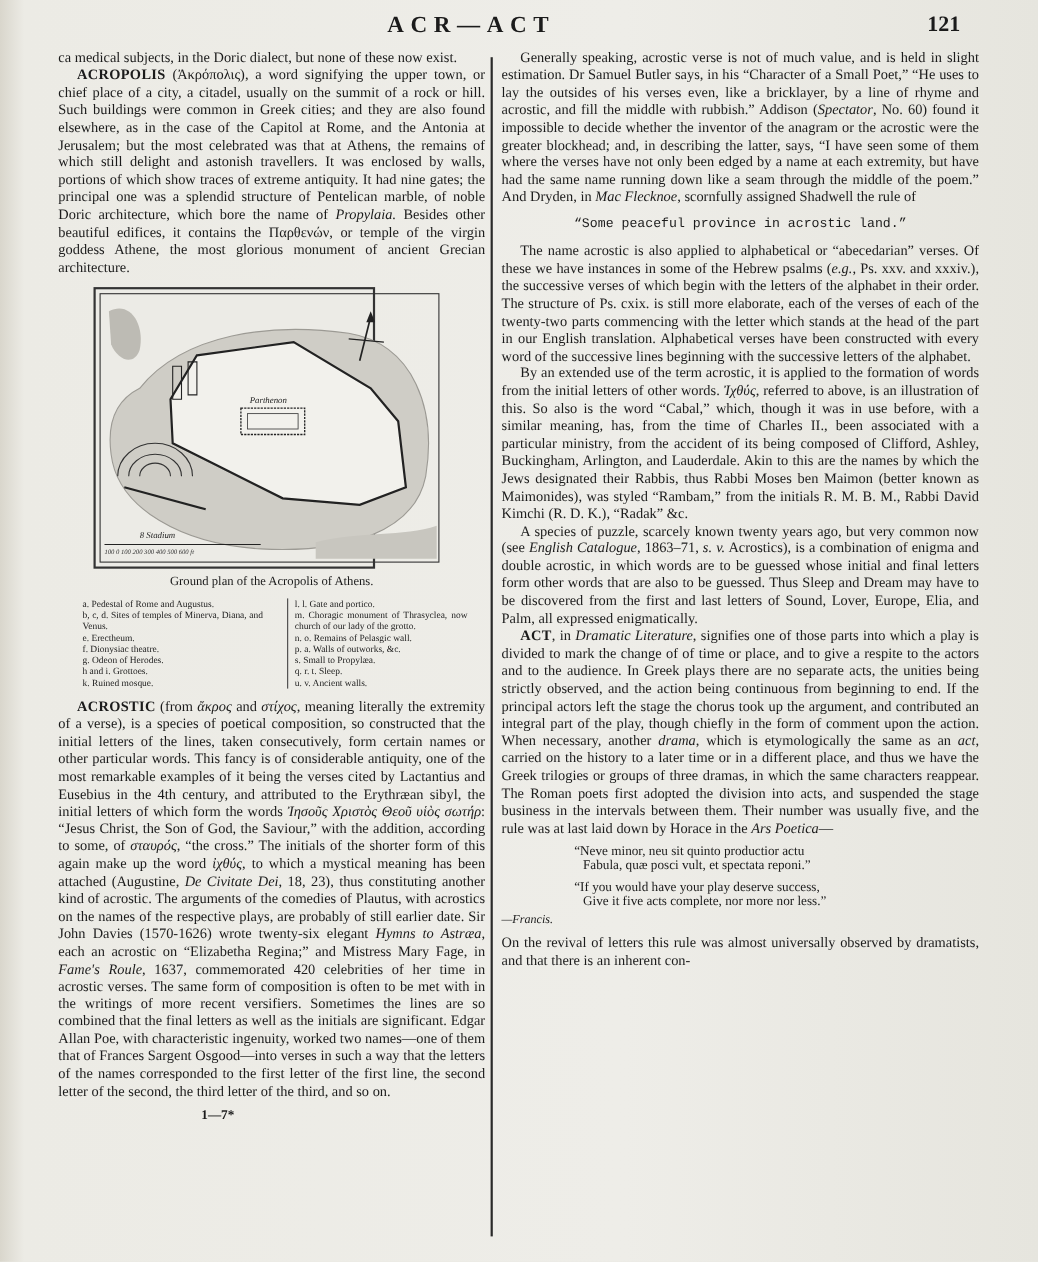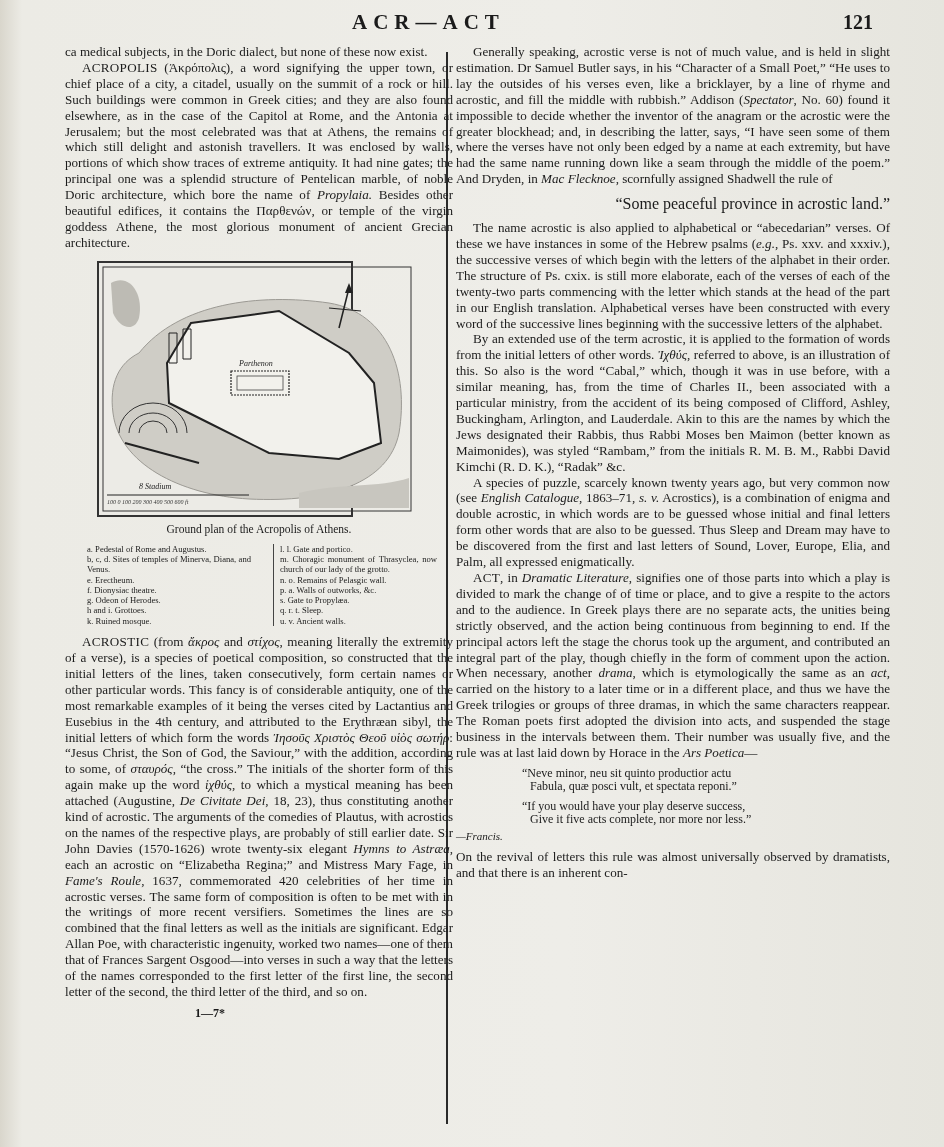--- a/index.html
+++ b/index.html
@@ -23,44 +23,44 @@
   }
   .page-number {
     position: absolute; left: 843px; top: 5px;
     font-size: 20px; font-weight: bold;
   }
   .col {
     position: absolute; top: 44px;
     font-size: 13.1px; line-height: 15.9px;
     text-align: justify;
   }
-  .col-left { left: 53px; width: 388px; margin-left: 12px; }
+  .col-left { left: 53px; width: 388px; }
   .col-right { left: 456px; width: 434px; }
   .rule {
     position: absolute; left: 446px; top: 52px; width: 1.5px; height: 1072px;
     background: #2a2a2a;
   }
   p { margin: 0; text-indent: 1.3em; }
   p.noindent { text-indent: 0; }
-  .hw { font-weight: normal; letter-spacing: 0.3px; }
+  .hw { font-weight: bold; letter-spacing: 0.3px; }
   i { font-style: italic; }
   .figure {
     margin: 10px 0 0 32px; width: 256px; height: 256px;
     border: 2px solid #333; box-sizing: border-box; position: relative;
     background: #ecebe6;
   }
   .figure svg { position: absolute; left: 0; top: 0; }
   .caption { text-align: center; font-size: 11.5px; margin: 5px 0 6px 0; text-indent: 0; }
   .legend {
     display: grid; grid-template-columns: 1fr 1fr; column-gap: 22px;
     font-size: 8.6px; line-height: 10.3px; margin: 4px 0 8px 22px; width: 350px;
   }
   .legend-col { display: flex; flex-direction: column; }
   .legend-col.r { border-left: 1px solid #444; padding-left: 6px; }
-  .quote { text-align: right; font-size: 16px; margin: 9px 0 8px 0; text-indent: 0; }
+  .quote { text-align: center; font-size: 12px; margin: 9px 0 8px 0; text-indent: 0; font-family: Liberation Mono, monospace; }
   .verse { font-size: 12px; line-height: 13.4px; margin: 6px 0 2px 66px; text-indent: 0; text-align: left; }
   .verse-attr { text-align: left; font-size: 11px; margin: 0 0 5px 0; padding-right: 14px; }
   .sig { margin: 6px 0 0 130px; font-weight: bold; font-size: 12px; text-indent: 0; }
 </style>
 </head>
 <body>
 
 <div class="page">
 
   <div class="header">
@@ -116,21 +116,21 @@
         <span>f. Dionysiac theatre.</span>
         <span>g. Odeon of Herodes.</span>
         <span>h and i. Grottoes.</span>
         <span>k. Ruined mosque.</span>
       </div>
       <div class="legend-col r">
         <span>l. l. Gate and portico.</span>
         <span>m. Choragic monument of Thrasyclea, now church of our lady of the grotto.</span>
         <span>n. o. Remains of Pelasgic wall.</span>
         <span>p. a. Walls of outworks, &amp;c.</span>
-        <span>s. Gate to Propylæa.</span>
+        <span>s. Small to Propylæa.</span>
         <span>q. r. t. Sleep.</span>
         <span>u. v. Ancient walls.</span>
       </div>
     </div>
 
     <p><span class="hw">ACROSTIC</span><span> (from </span><i>ἄκρος</i><span> and </span><i>στίχος</i><span>, meaning literally the extremity of a verse), is a species of poetical composition, so constructed that the initial letters of the lines, taken consecutively, form certain names or other particular words. This fancy is of considerable antiquity, one of the most remarkable examples of it being the verses cited by Lactantius and Eusebius in the 4th century, and attributed to the Erythræan sibyl, the initial letters of which form the words </span><i>Ἰησοῦς Χριστὸς Θεοῦ υἱὸς σωτήρ</i><span>: “Jesus Christ, the Son of God, the Saviour,” with the addition, according to some, of </span><i>σταυρός</i><span>, “the cross.” The initials of the shorter form of this again make up the word </span><i>ἰχθύς</i><span>, to which a mystical meaning has been attached (Augustine, </span><i>De Civitate Dei</i><span>, 18, 23), thus constituting another kind of acrostic. The arguments of the comedies of Plautus, with acrostics on the names of the respective plays, are probably of still earlier date. Sir John Davies (1570-1626) wrote twenty-six elegant </span><i>Hymns to Astræa</i><span>, each an acrostic on “Elizabetha Regina;” and Mistress Mary Fage, in </span><i>Fame's Roule</i><span>, 1637, commemorated 420 celebrities of her time in acrostic verses. The same form of composition is often to be met with in the writings of more recent versifiers. Sometimes the lines are so combined that the final letters as well as the initials are significant. Edgar Allan Poe, with characteristic ingenuity, worked two names—one of them that of Frances Sargent Osgood—into verses in such a way that the letters of the names corresponded to the first letter of the first line, the second letter of the second, the third letter of the third, and so on.</span></p>
 
     <p class="sig">1—7*</p>
   </div>
 

